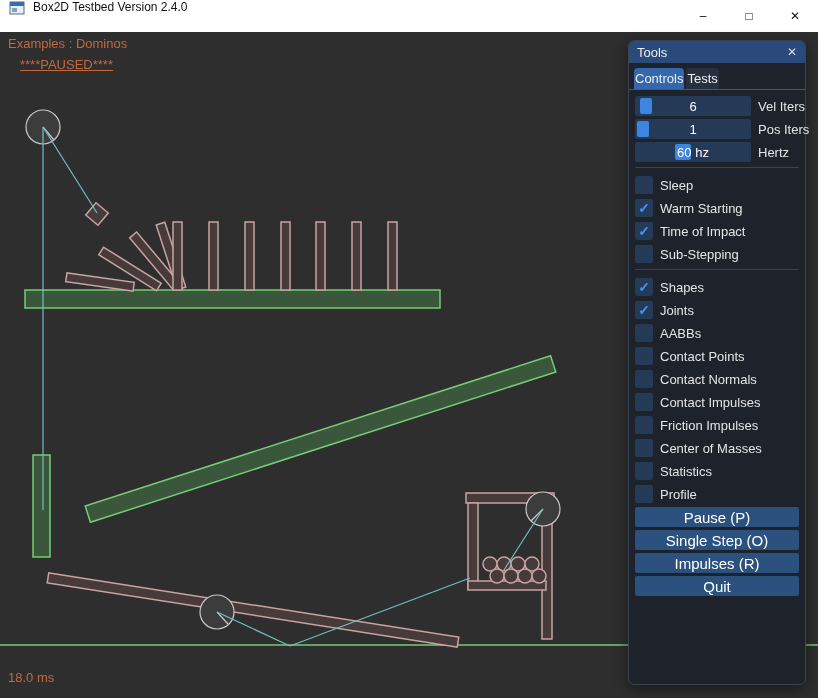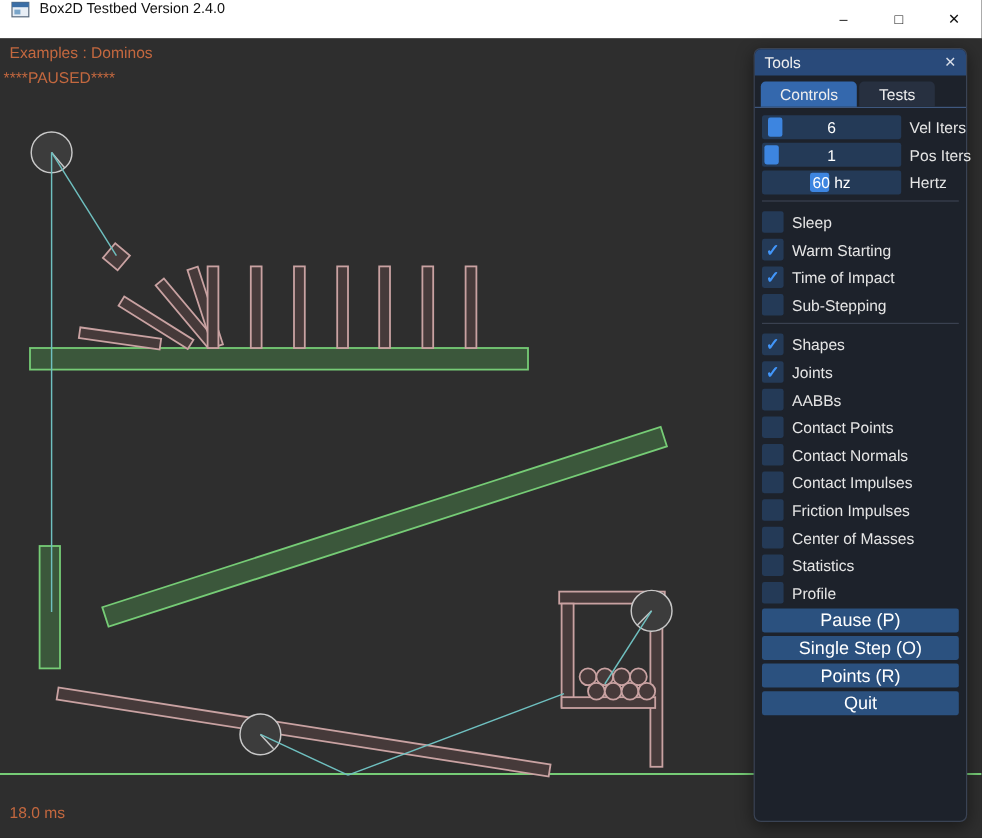--- a/index.html
+++ b/index.html
@@ -14,37 +14,37 @@
   .app-icon { margin-left:9px; width:16px; height:16px; flex:0 0 auto; }
   .title-text { margin-left:8px; font-size:12px; color:#111; }
   .win-btns { margin-left:auto; display:flex; height:32px; }
   .win-btn { width:46px; height:32px; display:flex; align-items:center; justify-content:center;
     font-size:12px; color:#111; }
   
   .canvas { position:absolute; top:32px; left:0; width:818px; height:666px; background:var(--canvas-bg,#2e2e2e); }
   svg.scene { position:absolute; left:0; top:0; }
   .hud { position:absolute; color:var(--hud-text,#c4683f); font-size:13px; }
   .hud-example { left:8px; top:4px; }
-  .hud-paused  { left:3px; top:25px; }
+  .hud-paused  { left:20px; top:25px;text-decoration:underline; }
   .hud-ms      { left:8px; top:638px; }
   .st { stroke:var(--static-stroke,#76cc76); fill:var(--static-fill,#3b573b); stroke-width:1.5; }
   .dy { stroke:var(--dynamic-stroke,#c9a2a2); fill:var(--dynamic-fill,#463a3a); stroke-width:1.5; }
   .jt { stroke:var(--joint,#6fc0c0); stroke-width:1.2; fill:none; }
   .ci { stroke:var(--circle-stroke,#c8c8c8); fill:var(--circle-fill,#3c3c3c); stroke-width:1.2; }
   .gnd { stroke:var(--static-stroke,#76cc76); stroke-width:1.5; }
   
   .tools-panel { position:absolute; left:628px; top:40px; width:178px; height:645px;
     background:var(--panel-bg,#1d222b); border:1px solid #3a4354; border-radius:6px;
     box-sizing:border-box; box-shadow:0 4px 14px rgba(0,0,0,0.45); }
   .panel-title { height:22px; background:var(--panel-title-bg,#294a7a); border-radius:5px 5px 0 0;
     display:flex; align-items:center; padding:0 8px; color:#eeeeee; font-size:13px; }
   .panel-close { margin-left:auto; color:#d7dde8; font-size:12px; line-height:1; cursor:default; }
   .tabbar { display:flex; align-items:flex-end; gap:2px; padding:4px 5px 0 5px;
     border-bottom:1px solid #3f587f; height:22px; box-sizing:content-box; }
-  .tab { font-size:13px; color:#eeeeee; padding:3px 16px 3px; border-radius:4px 4px 0 0; }
+  .tab { font-size:13px; color:#eeeeee; padding:3px 1px 3px; border-radius:4px 4px 0 0; }
   .tab.active { background:var(--tab-active,#3468ad); }
   .tab.inactive { background:var(--tab-inactive,#273040);text-align:right; }
   .panel-body { padding:6px 6px 0 6px; }
   .row { display:flex; align-items:center; margin-bottom:3px; height:20px; }
   .slider { position:relative; width:116px; height:20px; background:var(--frame-bg,#243a57);
     border-radius:2px; flex:0 0 auto; }
   .grab { position:absolute; top:2px; height:16px; background:var(--slider-grab,#3d85e0); border-radius:2px; }
   .slider-value { position:absolute; left:0; top:0; right:0; bottom:0; display:flex;
     align-items:center; justify-content:center; color:#ffffff; font-size:13px; }
   .row-label { margin-left:7px; color:#e5e5e5; font-size:13px; white-space:nowrap; }
@@ -255,16 +255,16 @@
       <span class="checkbox"></span>
       <span class="row-label">Statistics</span>
     </div>
     <div class="row">
       <span class="checkbox"></span>
       <span class="row-label">Profile</span>
     </div>
 
     <div class="btn">Pause (P)</div>
     <div class="btn">Single Step (O)</div>
-    <div class="btn">Points (R)</div>
+    <div class="btn">Impulses (R)</div>
     <div class="btn">Quit</div>
   </div>
 </div>
 
 </body></html>

